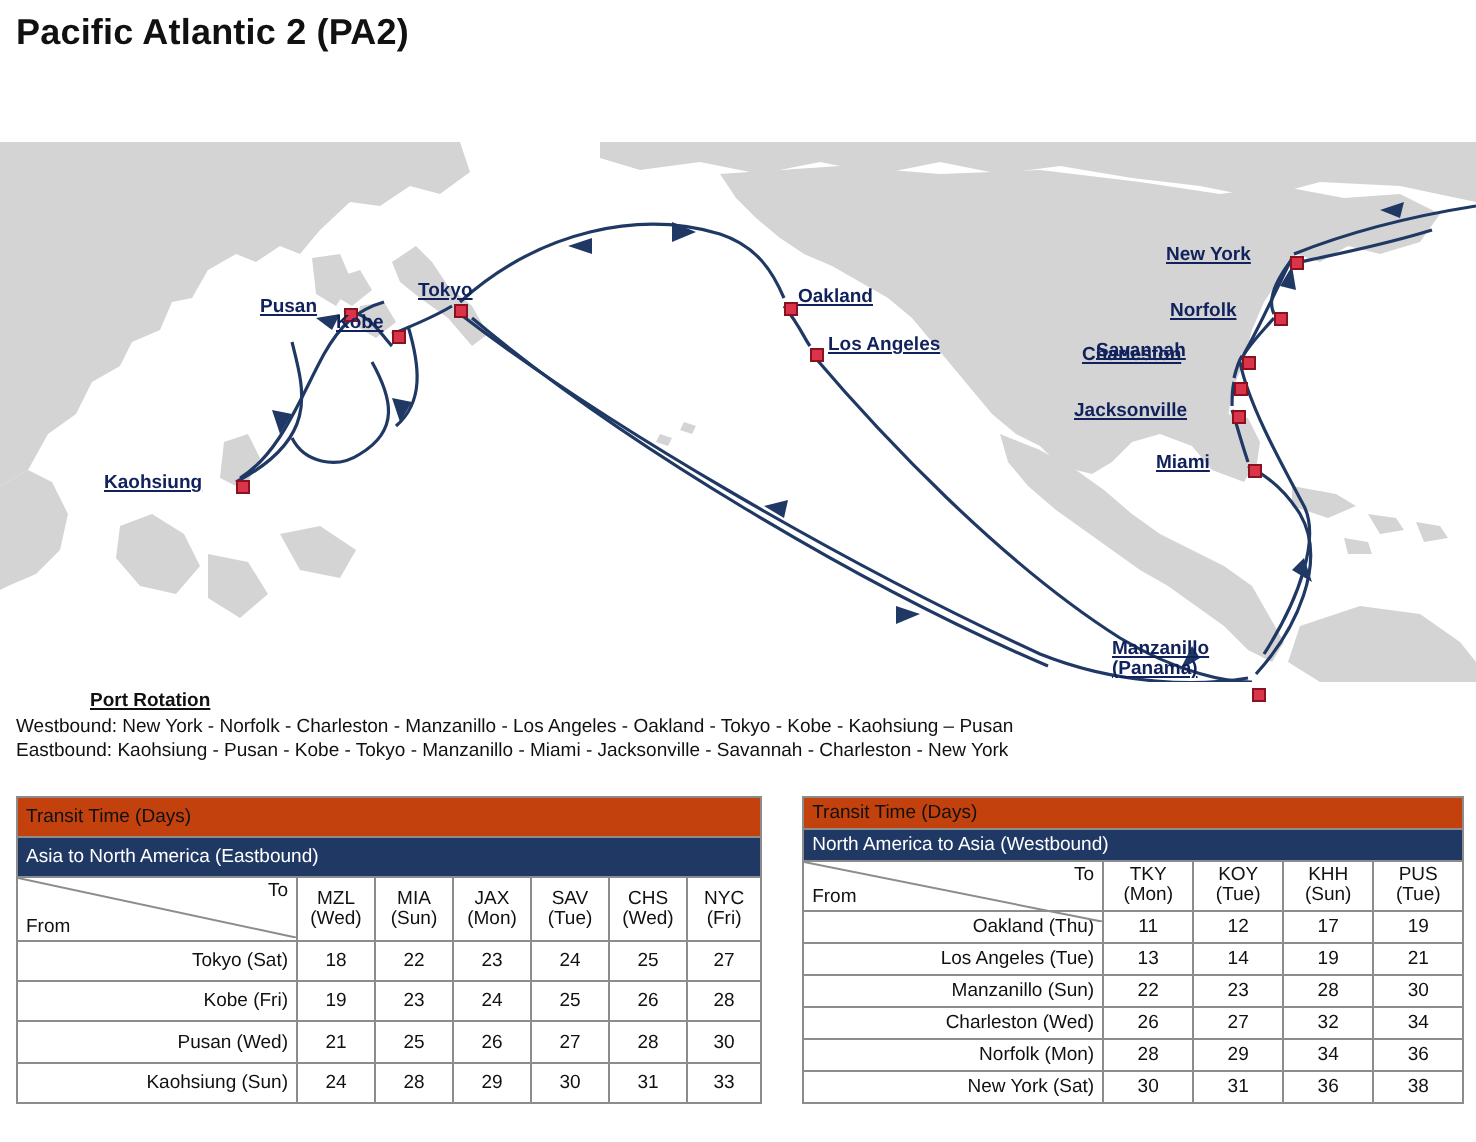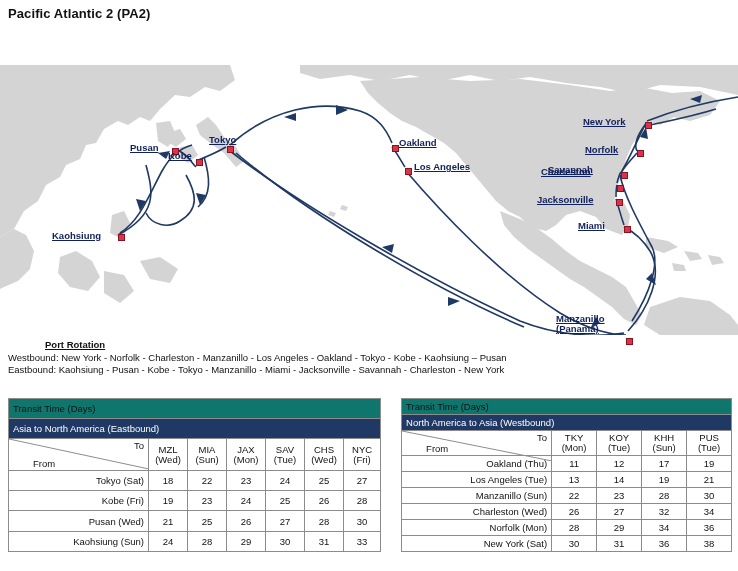--- a/index.html
+++ b/index.html
@@ -8,21 +8,21 @@
     background: #ffffff;
   }
   body {
     width: 738px;
     height: 571px;
     font-family: "Liberation Sans", sans-serif;
     position: relative;
     overflow: hidden;
   }
   #page-title {
-    font-size: 13px;
+    font-size: 18px;
     font-weight: bold;
     color: #111111;
     padding: 6px 0 4px 8px;
     letter-spacing: 0.1px;
   }
   #map-wrap {
     position: relative;
     width: 738px;
     height: 310px;
     background: #ffffff;
@@ -79,21 +79,21 @@
     border: 1px solid #8c8c8c;
     padding: 2px 4px;
     text-align: center;
     font-weight: normal;
     height: 15px;
     box-sizing: border-box;
   }
   table.tt td.head-plain {
     text-align: left;
     font-weight: normal;
-    background: #0f766e;
+    background: #c2410c;
   }
   table.tt td.head-band {
     text-align: left;
     background: #1f3864;
     color: #ffffff;
     font-weight: normal;
   }
   table.tt td.origin {
     text-align: right;
   }
@@ -110,21 +110,20 @@
     position: absolute;
     right: 4px;
     top: 1px;
     font-size: 9.5px;
   }
   td.corner .from {
     position: absolute;
     left: 4px;
     bottom: 1px;
     font-size: 9.5px;
-    margin-left: 20px;
   }
   td.colhead {
     line-height: 10px;
     font-size: 9.5px;
     height: 30px;
   }
   .tbl-left { width: 372px; }
   .tbl-right { width: 330px; }
 </style>
 </head>

